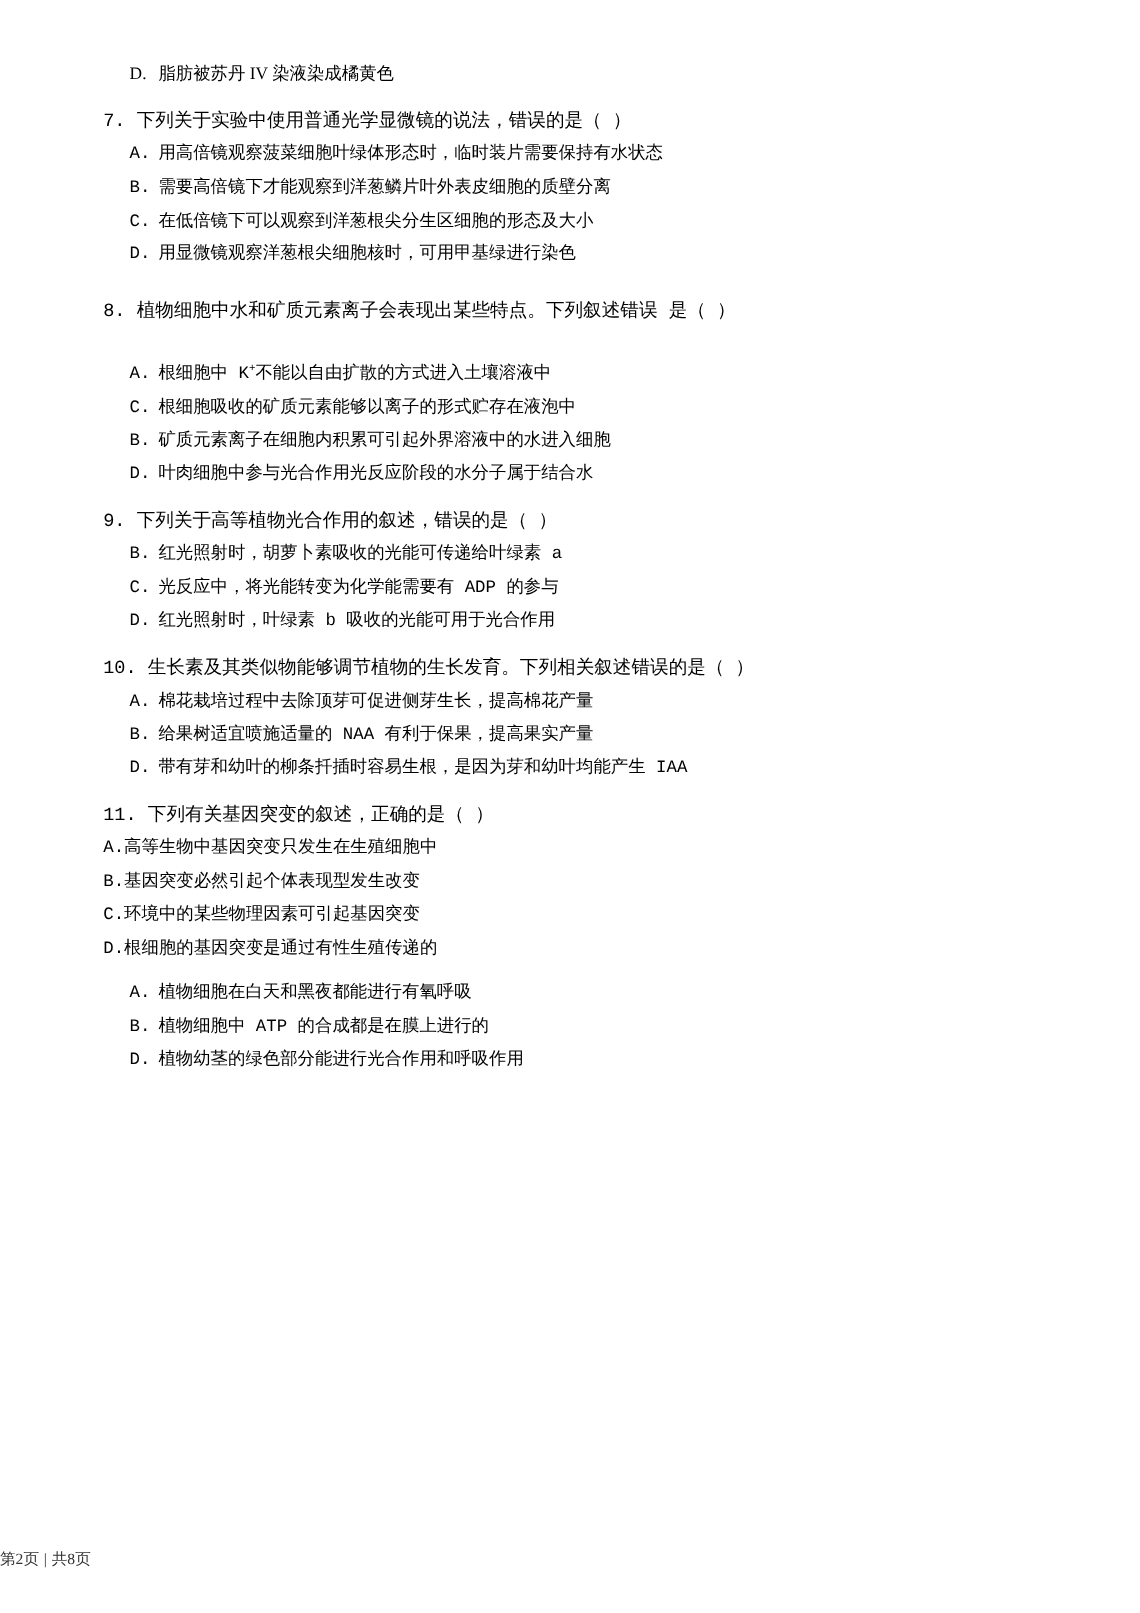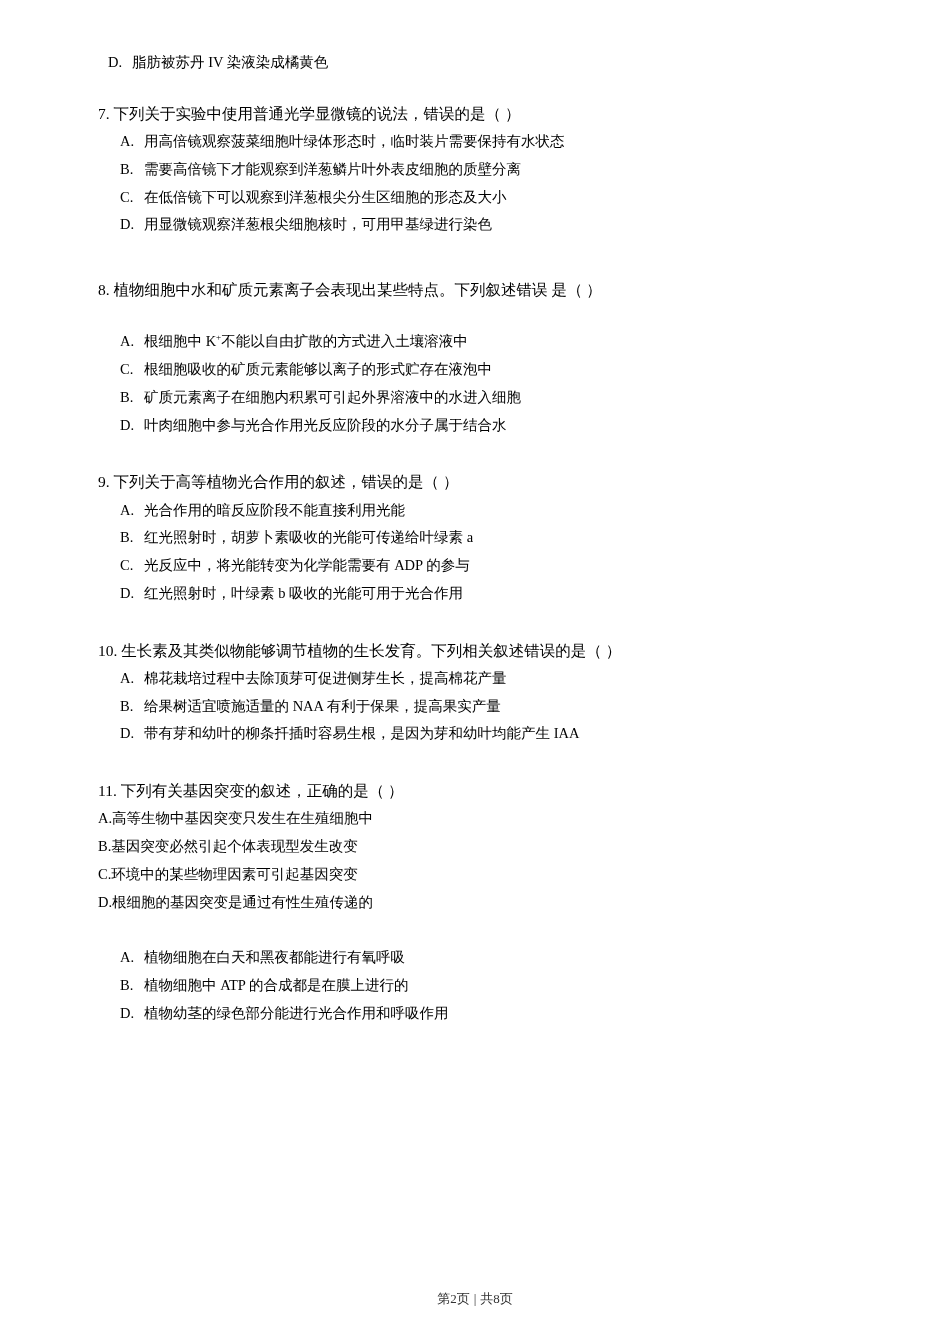--- a/index.html
+++ b/index.html
@@ -16,21 +16,22 @@
     overflow: hidden;
   }
   .page {
     width: 950px;
     height: 1344px;
     box-sizing: border-box;
     padding: 52px 86px 0 86px;
     position: relative;
   }
   .q-block {
-    margin: 12px;
+    margin: 0;
+    font-family: Liberation Mono, monospace;
   }
   .stem {
     font-size: 15.5px;
     line-height: 1.5;
     margin: 0 0 6px 0;
     padding: 0;
   }
   .opt {
     font-size: 14.5px;
     line-height: 1.5;
@@ -50,21 +51,21 @@
   .gap-lg { height: 24px; }
   sup {
     font-size: 9px;
     vertical-align: super;
   }
   .footer {
     position: absolute;
     left: 0;
     right: 0;
     bottom: 36px;
-    text-align: center;
+    text-align: left;
     font-size: 13px;
     color: #333;
     font-family: "Liberation Serif", serif;
   }
   .footer .sep { margin: 0 4px; }
 </style>
 </head>
 <body>
 
 <div class="page">
@@ -116,23 +117,20 @@
     </div>
   </div>
 
   <div class="gap-sm"></div>
 
   <div class="q-block">
     <p class="stem">
       <span>9.</span>
       <span>下列关于高等植物光合作用的叙述，错误的是（    ）</span>
     </p>
-    <div class="opt">
-      <span class="lbl">A.</span><span>光合作用的暗反应阶段不能直接利用光能</span>
-    </div>
     <div class="opt">
       <span class="lbl">B.</span><span>红光照射时，胡萝卜素吸收的光能可传递给叶绿素 a</span>
     </div>
     <div class="opt">
       <span class="lbl">C.</span><span>光反应中，将光能转变为化学能需要有 ADP 的参与</span>
     </div>
     <div class="opt">
       <span class="lbl">D.</span><span>红光照射时，叶绿素 b 吸收的光能可用于光合作用</span>
     </div>
   </div>

